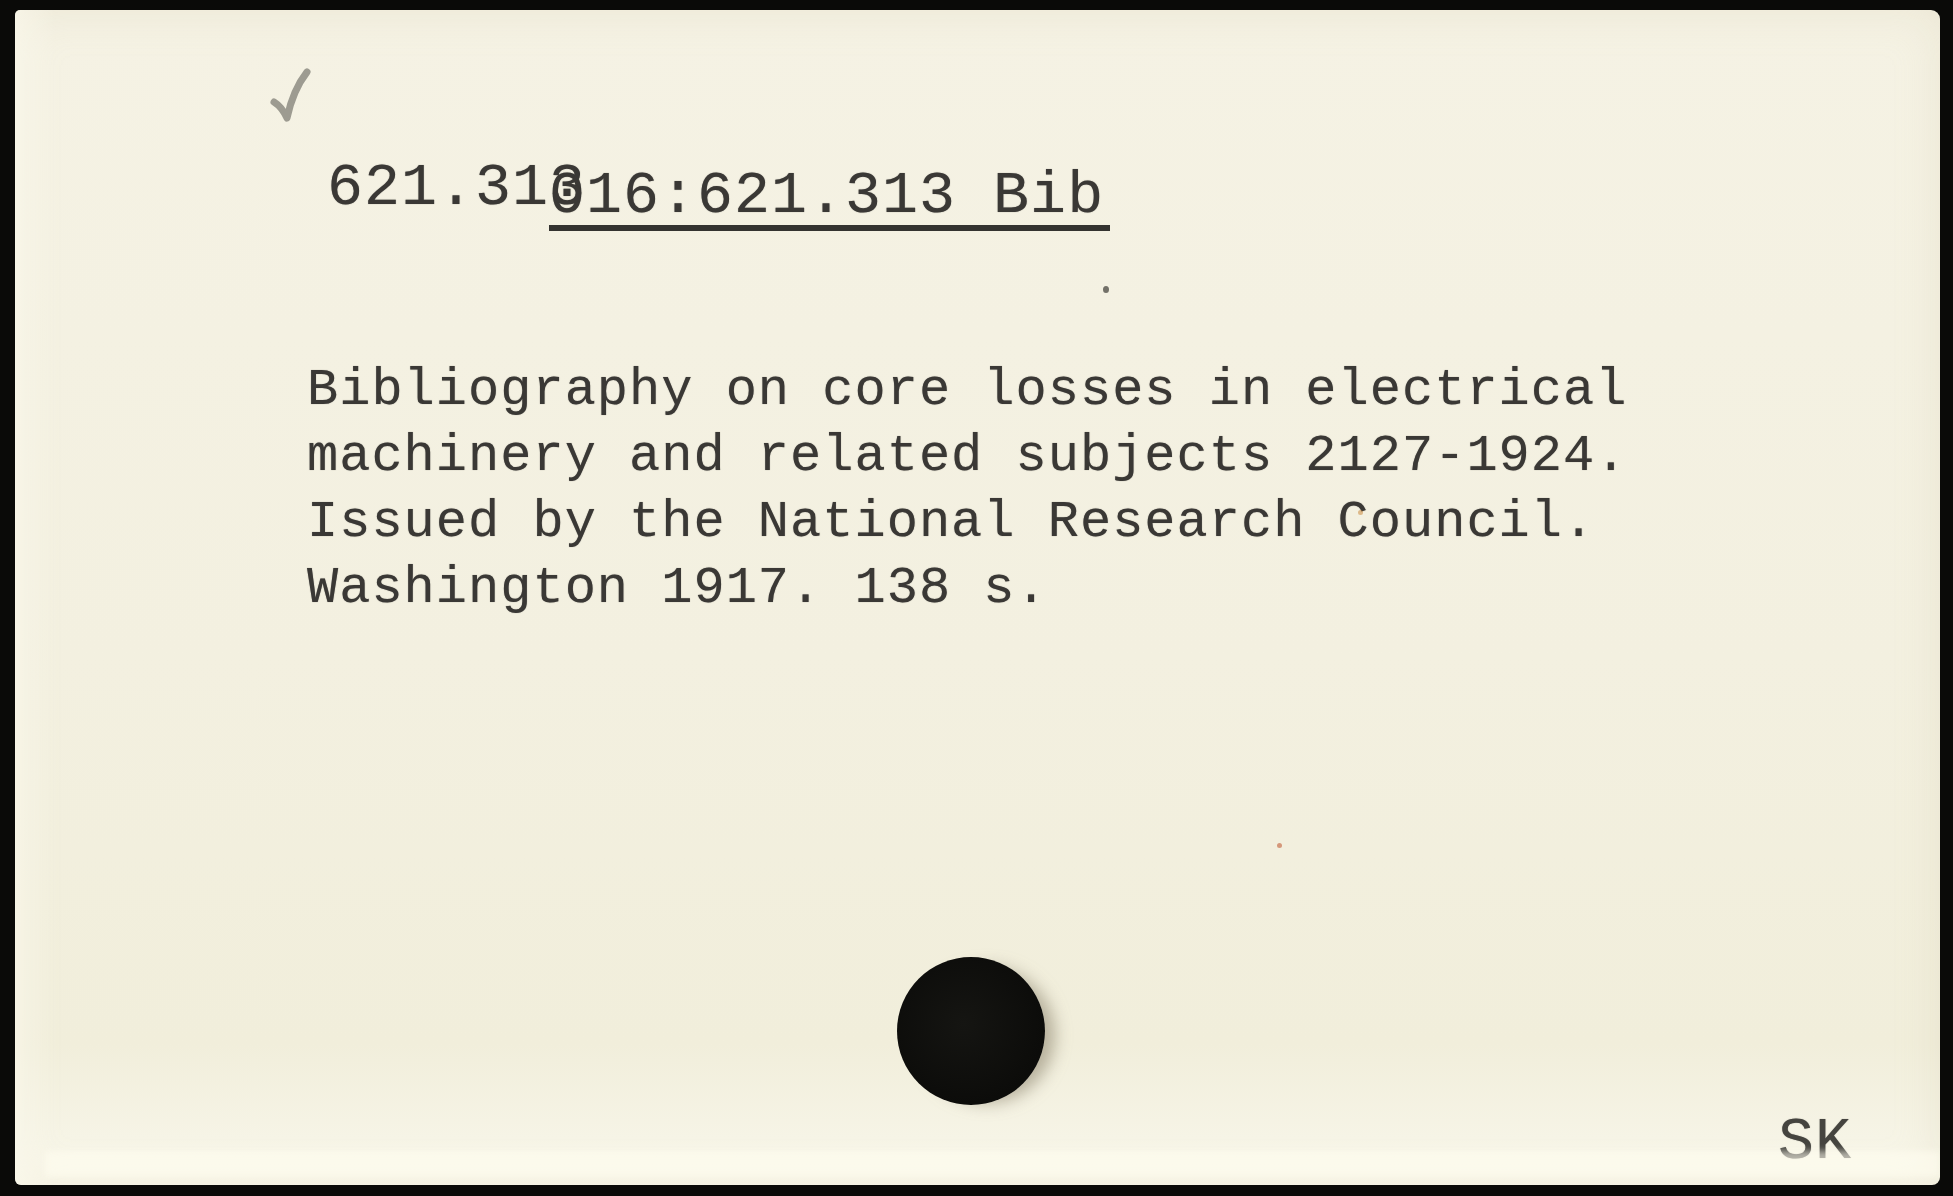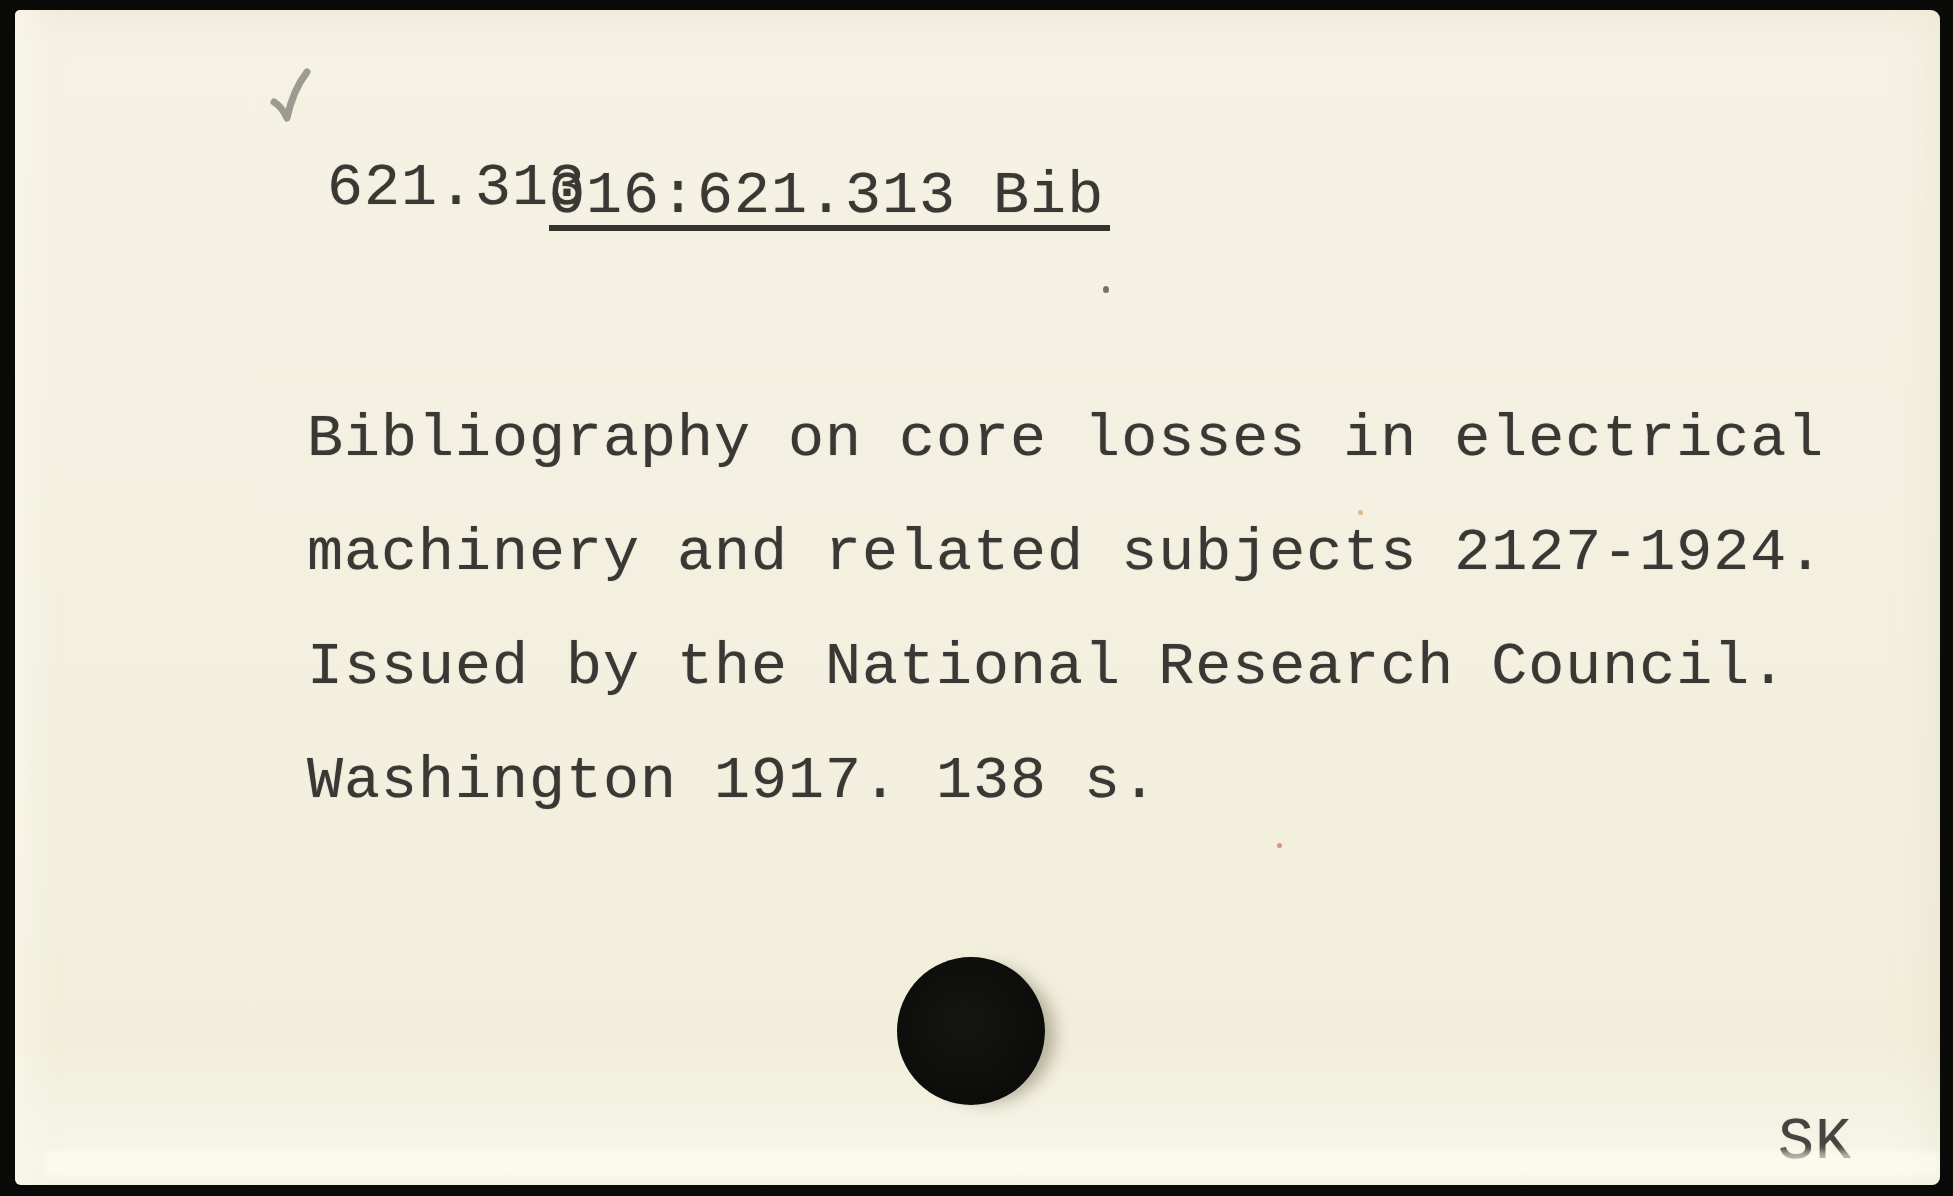--- a/index.html
+++ b/index.html
@@ -74,25 +74,24 @@
   .call-2 { left: 312px; top: 144px; }
   .call-3 { left: 312px; top: 208px; }
   .body-block {
     position: absolute;
     left: 292px;
     top: 348px;
     line-height: 66px;
   }
   .body-block .type-line {
     color: #3a3835;
-    font-size: 60px;
+    font-size: 52px;
     letter-spacing: 1px;
     white-space: pre;
     text-shadow: 0 0 1px rgba(58,56,53,0.55);
-    margin-top: 48px;
   }
   .note { left: 970px; top: 823px; }
   .initials { left: 1763px; top: 1098px; color: #45443f; }
   .hole {
     position: absolute;
     left: 882px;
     top: 947px;
     width: 148px;
     height: 148px;
     border-radius: 50%;

